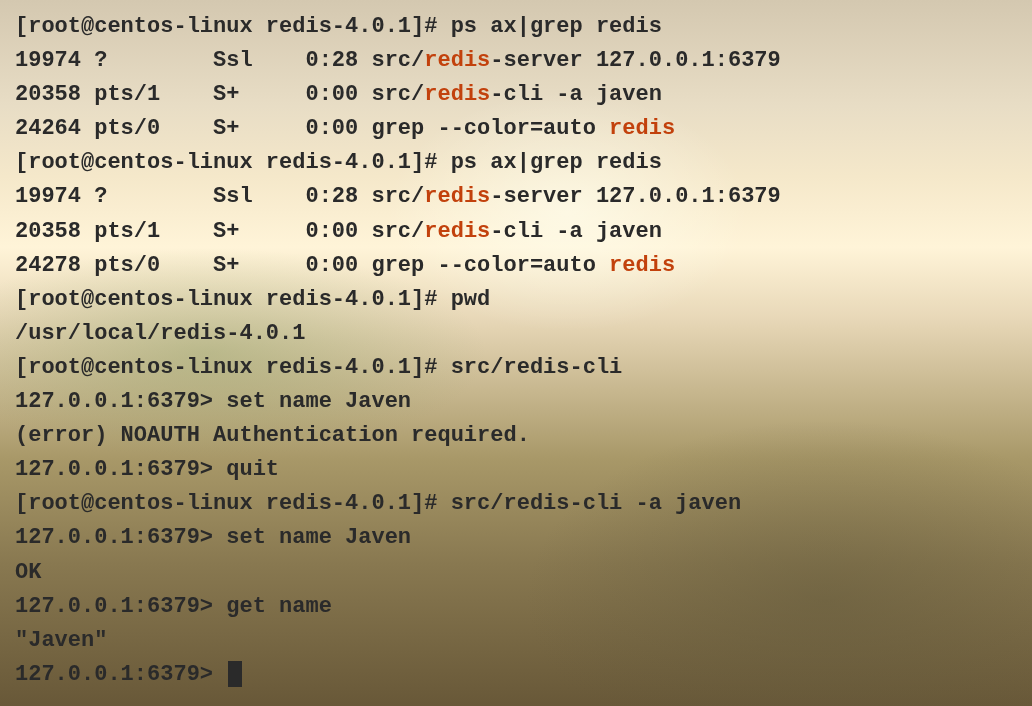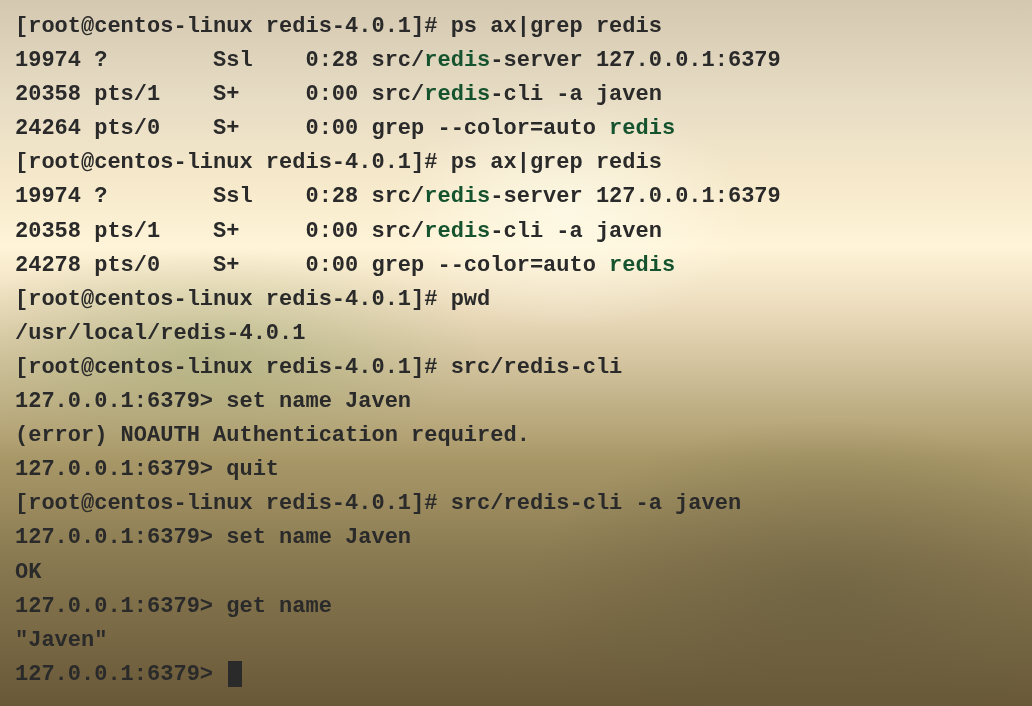--- a/index.html
+++ b/index.html
@@ -49,21 +49,21 @@
       z-index: 1;
       padding: 10px 15px;
       white-space: pre;
     }
     
     .line {
       display: block;
     }
     
     .highlight {
-      color: #14532d;
+      color: #c2410c;
       font-weight: bold;
     }
     
     .cursor {
       display: inline-block;
       width: 14px;
       height: 26px;
       background: #2a2a2a;
       vertical-align: text-bottom;
       margin-left: 2px;

